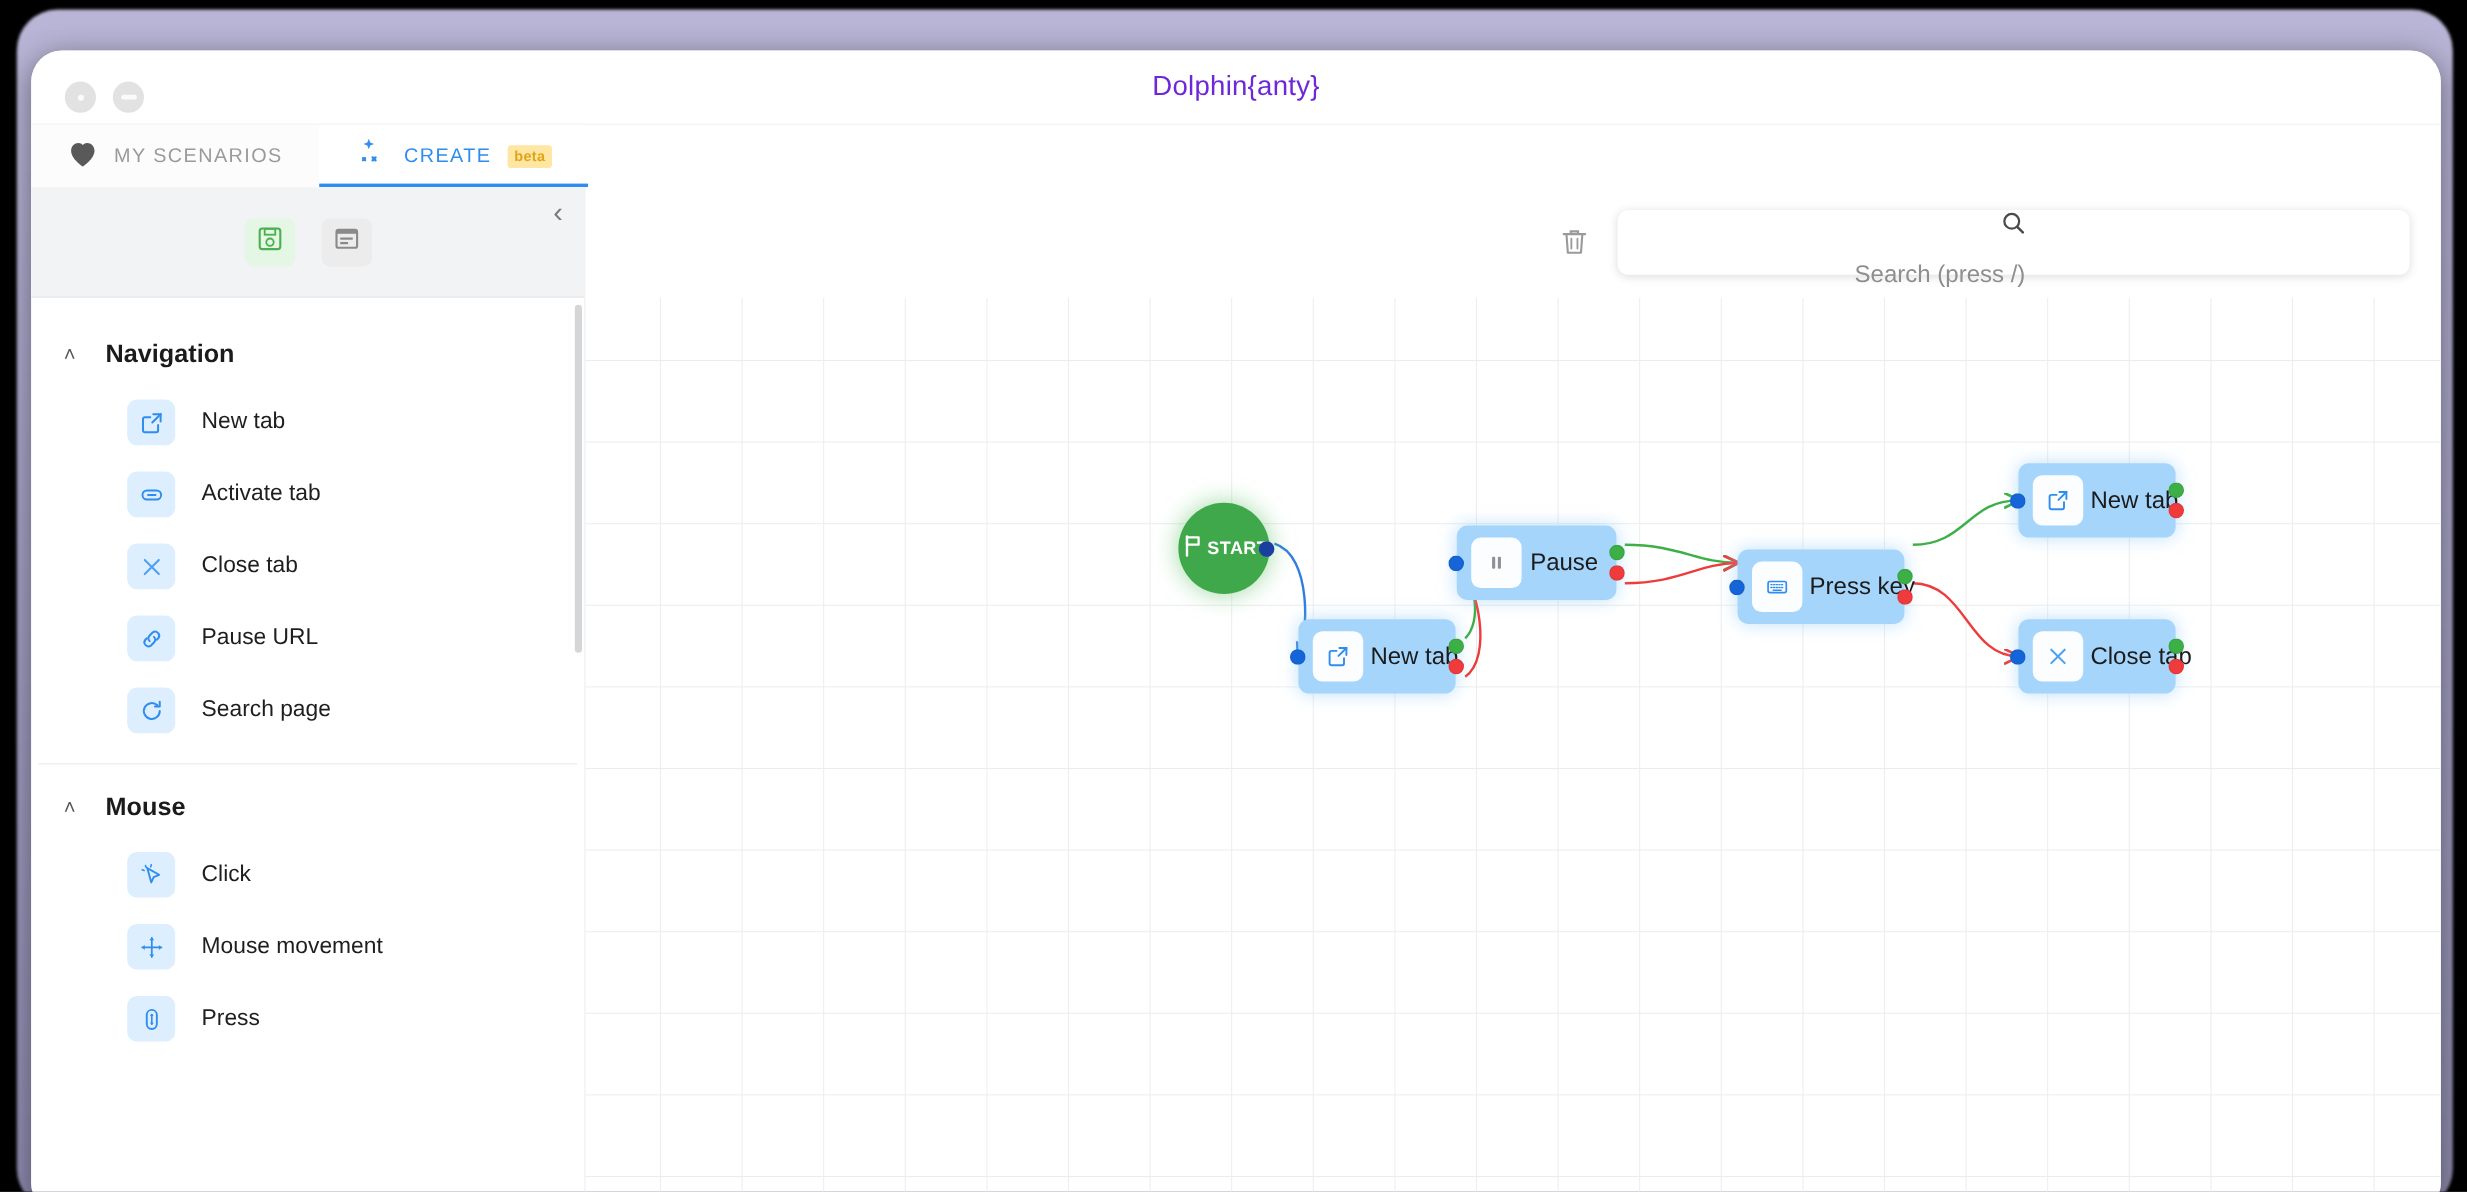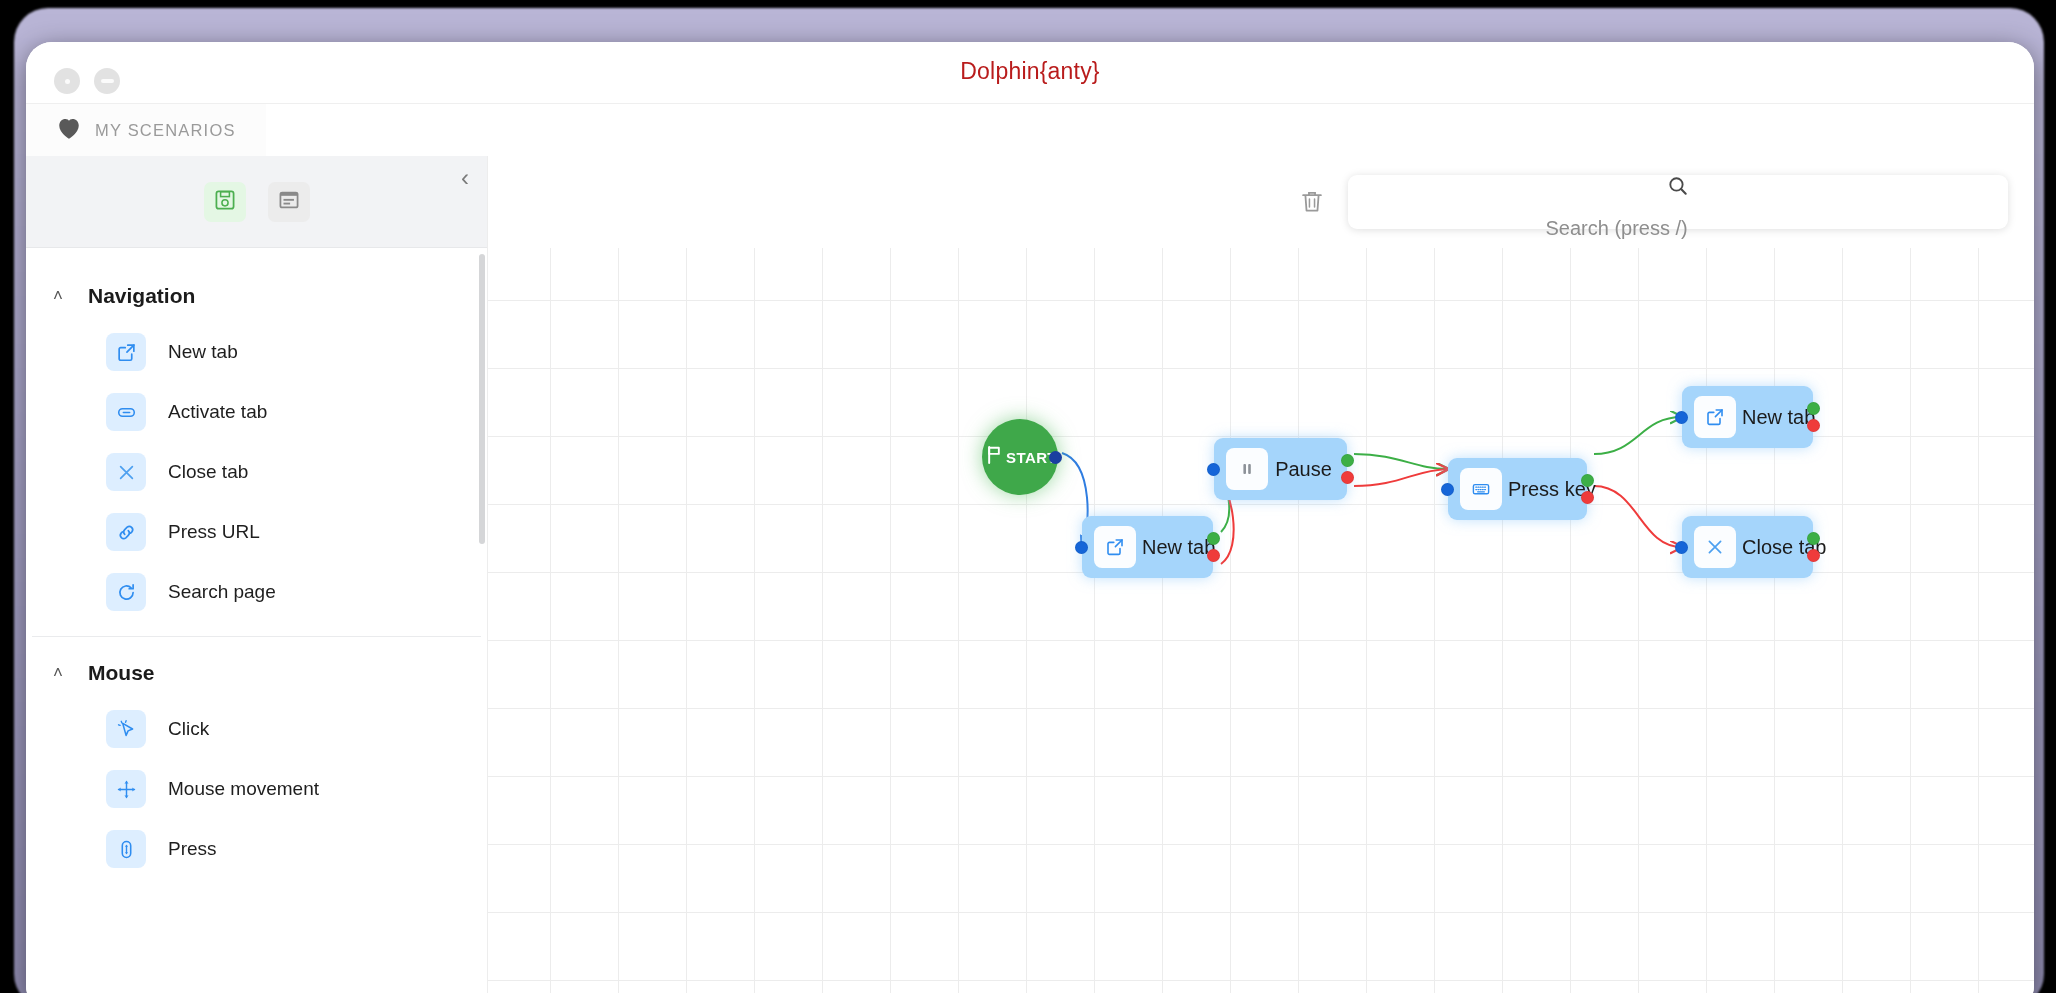--- a/index.html
+++ b/index.html
@@ -49,21 +49,21 @@
     display: flex; align-items: center; justify-content: center;
   }
   #btn-close { left: 28px; }
   #btn-min   { left: 68px; }
   .win-btn .dot { width: 5px; height: 5px; border-radius: 50%; background: #fbfbfb; }
   .win-btn .dash { width: 13px; height: 3.5px; border-radius: 2px; background: #fbfbfb; }
   #window-title {
     position: absolute; left: 0; right: 0; top: 16px;
     text-align: center;
     font-size: 23px;
-    color: #b91c1c;
+    color: #6d28d9;
     letter-spacing: .2px;
   }
 
   
   #tabstrip {
     position: relative;
     height: 52px;
     background: #ffffff;
     display: flex;
     align-items: stretch;
@@ -263,20 +263,31 @@
 
       <div class="tab" id="tab-my-scenarios">
         <span>
           <svg width="26" height="24" viewBox="0 0 24 22">
             <path d="M12 21s-9-5.7-9-12.1C3 5.2 5.6 2.8 8.6 2.8c1.9 0 3 1 3.4 1.6.4-.6 1.5-1.6 3.4-1.6 3 0 5.6 2.4 5.6 6.1C21 15.3 12 21 12 21z" fill="#595959"></path>
           </svg>
         </span>
         <span class="tab-label">MY SCENARIOS</span>
       </div>
 
+      <div class="tab" id="tab-create">
+        <span>
+          <svg width="28" height="28" viewBox="0 0 26 26">
+            <path d="M10.5 1.5l1.1 3 3 1.1-3 1.1-1.1 3-1.1-3-3-1.1 3-1.1z" fill="#2f8df0"></path>
+            <path d="M6 16.5l1.7 1.7M7.7 16.5L6 18.2" stroke="#2f8df0" stroke-width="1.7" stroke-linecap="round"></path>
+            <path d="M13.5 16l2.2 2.2M15.7 16l-2.2 2.2" stroke="#2f8df0" stroke-width="1.9" stroke-linecap="round"></path>
+          </svg>
+        </span>
+        <span class="tab-label">CREATE</span>
+        <span class="beta-badge">beta</span>
+      </div>
     </div>
 
     <div id="body">
 
       <div id="sidebar">
 
         <div id="sidebar-toolbar">
           <div class="tool-btn" id="tool-save">
             <span>
               <svg width="22" height="22" viewBox="0 0 20 20">
@@ -337,21 +348,21 @@
             <span class="action-label">Close tab</span>
           </div>
 
           <div class="action-item">
             <span class="action-icon">
               <svg width="21" height="21" viewBox="0 0 20 20">
                 <path d="M8.3 11.7a3.2 3.2 0 010-4.5l2.3-2.3a3.2 3.2 0 014.5 4.5l-1.2 1.2" stroke="#2f8df0" stroke-width="1.6" fill="none" stroke-linecap="round"></path>
                 <path d="M11.7 8.3a3.2 3.2 0 010 4.5l-2.3 2.3a3.2 3.2 0 01-4.5-4.5l1.2-1.2" stroke="#2f8df0" stroke-width="1.6" fill="none" stroke-linecap="round"></path>
               </svg>
             </span>
-            <span class="action-label">Press URL</span>
+            <span class="action-label">Pause URL</span>
           </div>
 
           <div class="action-item">
             <span class="action-icon">
               <svg width="21" height="21" viewBox="0 0 20 20">
                 <path d="M16.3 10a6.3 6.3 0 11-1.9-4.5" stroke="#2f8df0" stroke-width="1.6" fill="none" stroke-linecap="round"></path>
                 <path d="M16.3 2.6v3.8h-3.8" stroke="#2f8df0" stroke-width="1.6" fill="none" stroke-linecap="round" stroke-linejoin="round"></path>
               </svg>
             </span>
             <span class="action-label">Search page</span>

